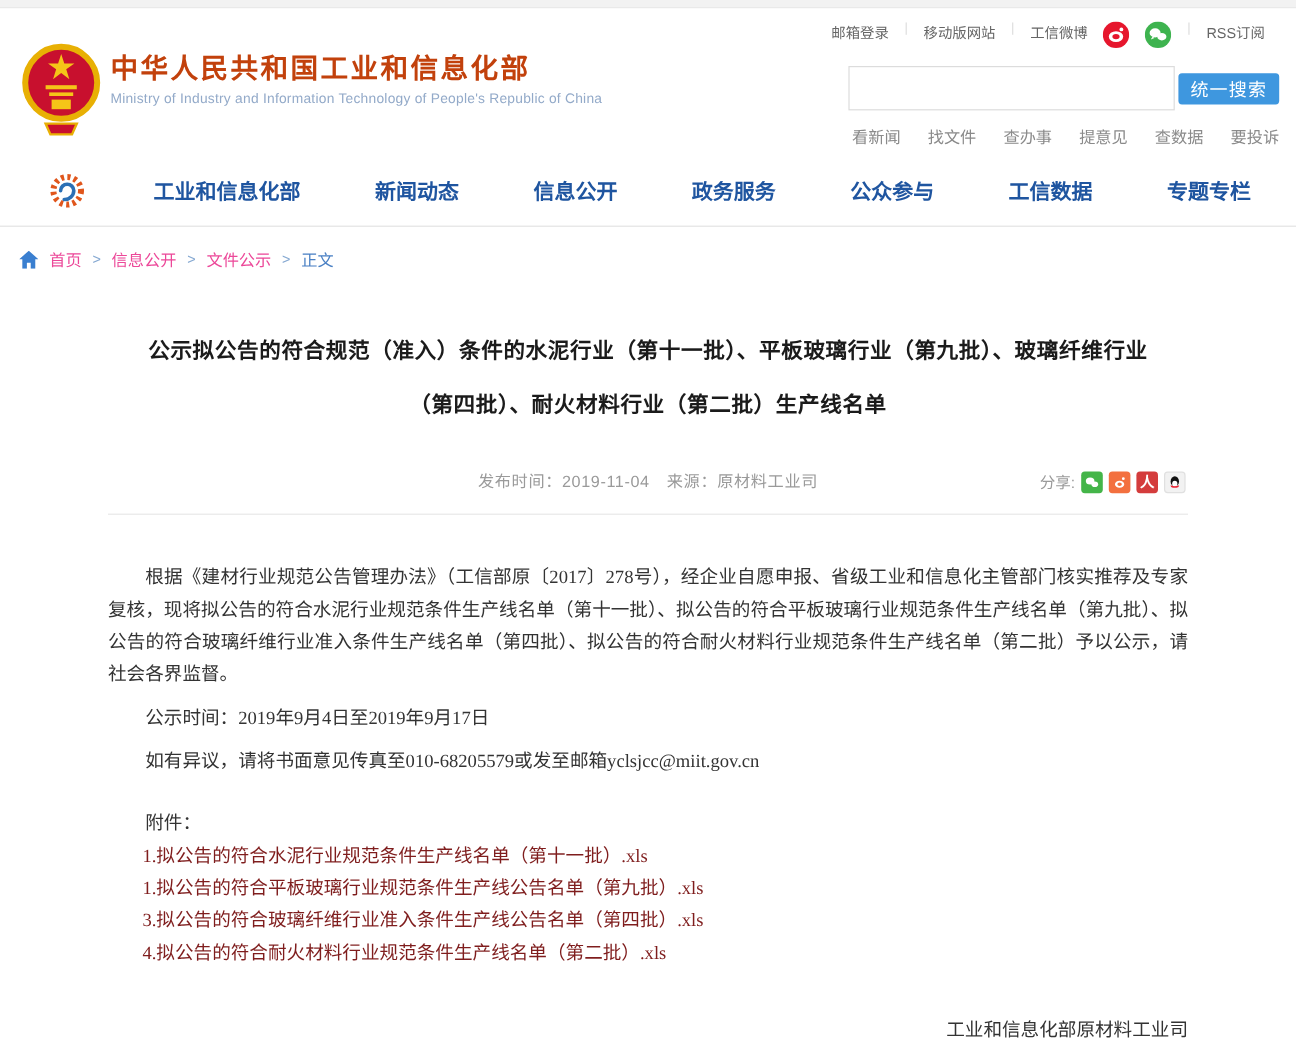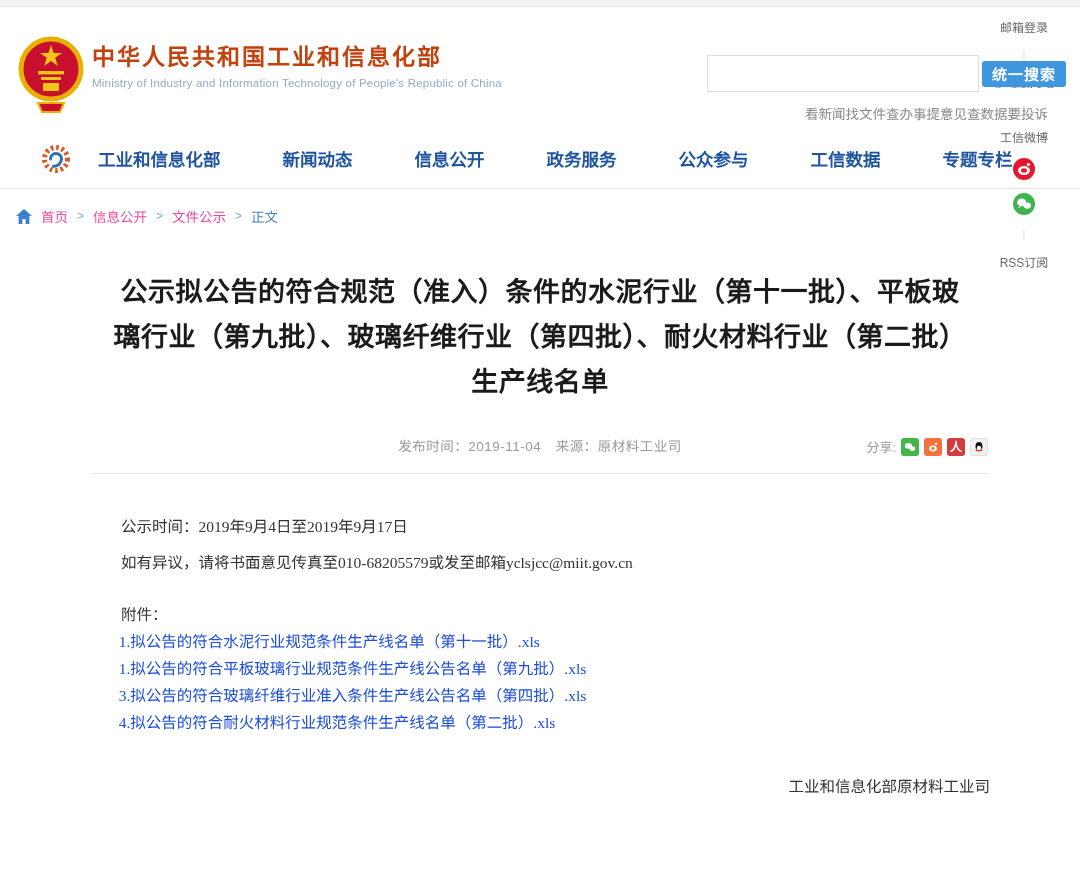--- a/index.html
+++ b/index.html
@@ -9,76 +9,76 @@
     font-family:"Liberation Sans","DejaVu Sans",sans-serif;
     color:#333; overflow-x:hidden;
   }
   
   .top-strip { height:7px; background:#f2f2f2; border-bottom:1px solid #e7e7e7; }
 
   
   .header { position:relative; height:122px; background:#fff; }
   .topbar {
     position:absolute; top:11px; right:26px;
-    display:flex; align-items:center; gap:13px;
-    font-size:12px; color:#666;flex-direction:column;
+    display:flex; gap:13px;
+    font-size:12px; color:#666;
   }
   .topbar a { color:#666; text-decoration:none; cursor:pointer; }
   .topbar .sep { color:#dcdcdc; font-size:11px; }
   .tb-icon { width:22px; height:22px; display:inline-block; vertical-align:middle; cursor:pointer; }
 
   .emblem { position:absolute; left:18px; top:26px; width:66px; height:84px; }
   .brand { position:absolute; left:92px; top:38px; }
   .brand-title {
     font-size:23px; font-weight:bold; color:#c2410c; letter-spacing:2px; line-height:1.1;
   }
   .brand-sub { font-size:11.5px; color:#93aac9; margin-top:7px; letter-spacing:.2px; }
 
   .search-area { position:absolute; right:14px; top:48px; display:flex; align-items:center; }
   .search-input {
     width:272px; height:37px; border:1px solid #dcdcdc; outline:none;
     padding:0 10px; font-size:14px; background:#fff;
   }
   .search-btn {
     width:84px; height:26px; margin-left:3px; border:none; cursor:pointer;
-    background:#3e97df; color:#fff; font-size:15px; font-weight:bold;
+    background:#3e97df; color:#fff; font-size:15px; font-weight:normal;
     border-radius:3px; letter-spacing:1px;
   }
   .quick-links {
-    position:absolute; right:32px; top:96px; width:356px;
-    display:flex; justify-content:flex-end;
+    position:absolute; right:14px; top:96px; width:356px;
+    display:flex; justify-content:space-between;
     font-size:13.5px; color:#8a8a8a;
   }
   .quick-links span { cursor:pointer; }
 
   
   .navbar {
     height:60px; display:flex; align-items:center;
-    padding-left:40px; background:#fff; border-bottom:1px solid #e3e3e3;
+    padding-left:40px; background:#fff; border-bottom:1px solid #e3e3e3;gap:30px;
   }
   .nav-logo { width:32px; height:32px; margin-right:26px; }
   .nav-items { display:flex; gap:62px; }
   .nav-item {
     font-size:17.5px; font-weight:bold; color:#1f55a0; cursor:pointer; white-space:nowrap;
   }
 
   
   .breadcrumb {
     display:flex; align-items:center; gap:9px;
     padding:17px 0 10px 16px; font-size:13.5px; color:#4a80c4;
   }
   .breadcrumb a { color:#ec4899; text-decoration:none; cursor:pointer; }
   .breadcrumb .bsep { color:#86a9d2; font-size:12px; }
   .home-icon { width:16px; height:15px; }
 
   
   .article { width:900px; margin:0 auto; padding-bottom:26px; }
   .article-title {
     margin-top:34px; padding:0 18px; text-align:center;
-    font-size:27px; font-weight:bold; color:#1b1b1b; line-height:45px;
+    font-size:18px; font-weight:bold; color:#1b1b1b; line-height:45px;
     letter-spacing:.5px;
   }
   .meta-row { position:relative; margin-top:29px; height:26px; }
   .meta-center {
     text-align:center; font-size:13.5px; color:#9a9a9a; letter-spacing:.5px; line-height:26px;
   }
   .meta-center .gap { display:inline-block; width:10px; }
   .share-box {
     position:absolute; right:2px; top:3px;
     display:flex; align-items:center; gap:5px;
@@ -96,21 +96,21 @@
 
   .article-body {
     margin-top:39px;
     font-family:"Liberation Serif","DejaVu Serif",serif;
     font-size:15.5px; color:#333; line-height:27px;
   }
   .article-body p.main { text-indent:2em; text-align:justify; }
   .article-body p.line { text-indent:2em; margin-top:9px; }
   .attachments { margin-top:25px; }
   .attach-label { text-indent:2em; }
-  .attach-item { text-indent:1.85em; color:#1d4ed8; cursor:pointer; }
+  .attach-item { text-indent:1.85em; color:#7f1d1d; cursor:pointer; }
   .sign { margin-top:37px; text-align:right; line-height:28px; font-size:15.5px; color:#333; }
 </style>
 </head>
 <body>
 
 <div class="top-strip"></div>
 
 <div class="header">
 
   <div class="topbar">
@@ -226,20 +226,21 @@
             <ellipse cx="9" cy="10.5" rx="2.8" ry="3.2" fill="#fff"></ellipse>
             <path d="M4.5 12 Q9 14.5 13.5 12 L13 13.8 Q9 15.8 5 13.8 Z" fill="#e23"></path>
           </svg>
       </span>
     </div>
   </div>
 
   <hr class="meta-hr">
 
   <div class="article-body">
+    <p class="main">根据《建材行业规范公告管理办法》（工信部原〔2017〕278号），经企业自愿申报、省级工业和信息化主管部门核实推荐及专家复核，现将拟公告的符合水泥行业规范条件生产线名单（第十一批）、拟公告的符合平板玻璃行业规范条件生产线名单（第九批）、拟公告的符合玻璃纤维行业准入条件生产线名单（第四批）、拟公告的符合耐火材料行业规范条件生产线名单（第二批）予以公示，请社会各界监督。</p>
     <p class="line">公示时间：2019年9月4日至2019年9月17日</p>
     <p class="line">如有异议，请将书面意见传真至010-68205579或发至邮箱yclsjcc@miit.gov.cn</p>
 
     <div class="attachments">
       <div class="attach-label">附件：</div>
       <div class="attach-item">1.拟公告的符合水泥行业规范条件生产线名单（第十一批）.xls</div>
       <div class="attach-item">1.拟公告的符合平板玻璃行业规范条件生产线公告名单（第九批）.xls</div>
       <div class="attach-item">3.拟公告的符合玻璃纤维行业准入条件生产线公告名单（第四批）.xls</div>
       <div class="attach-item">4.拟公告的符合耐火材料行业规范条件生产线名单（第二批）.xls</div>
     </div>

